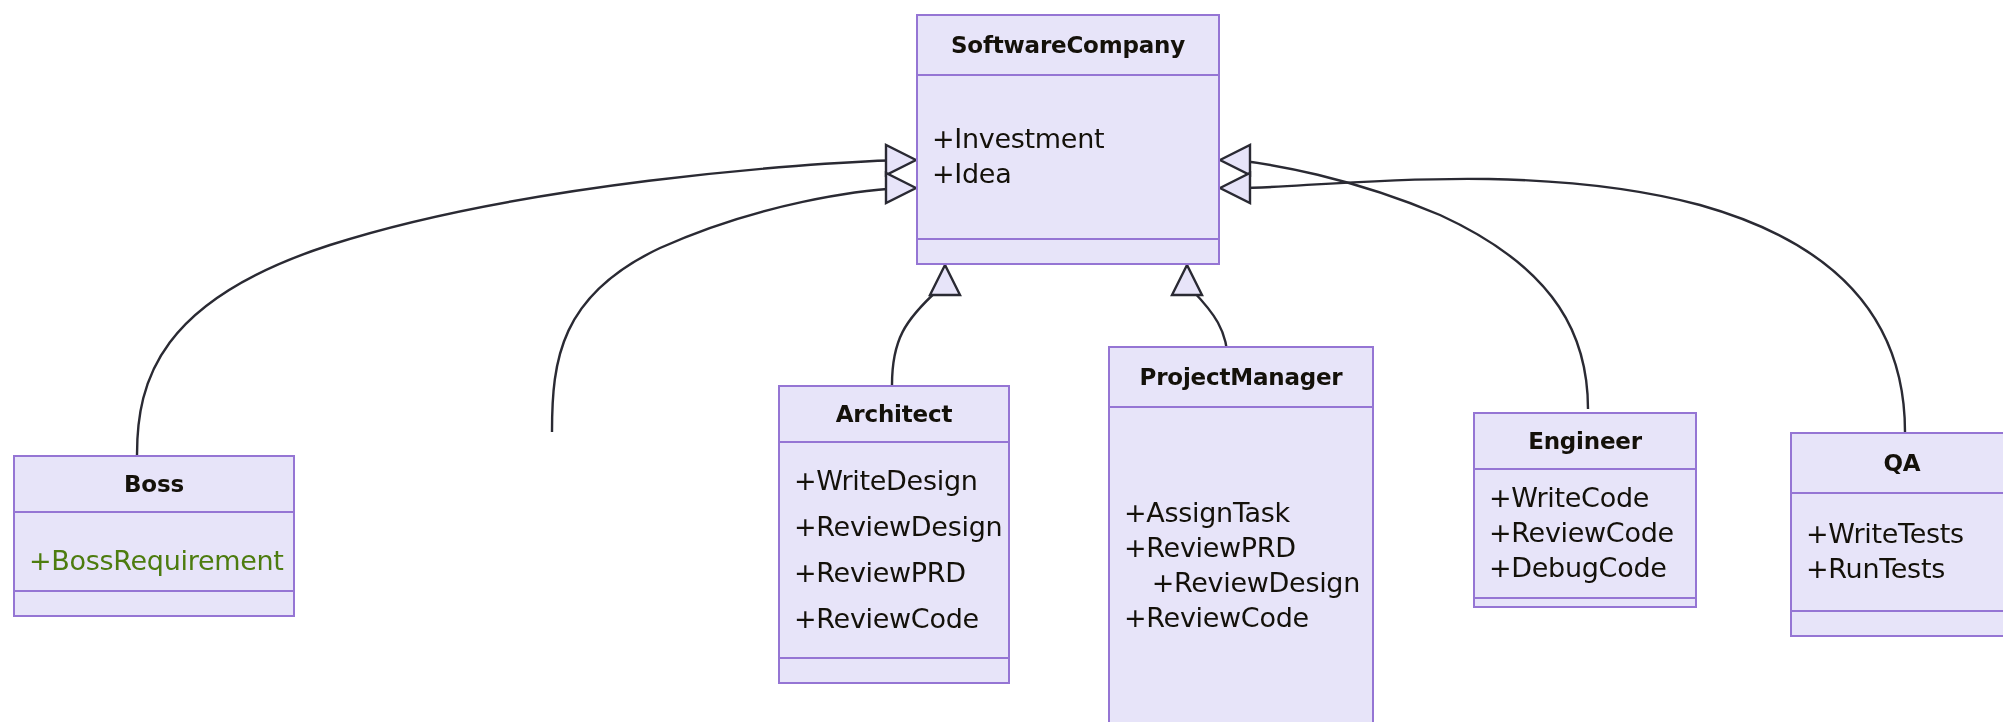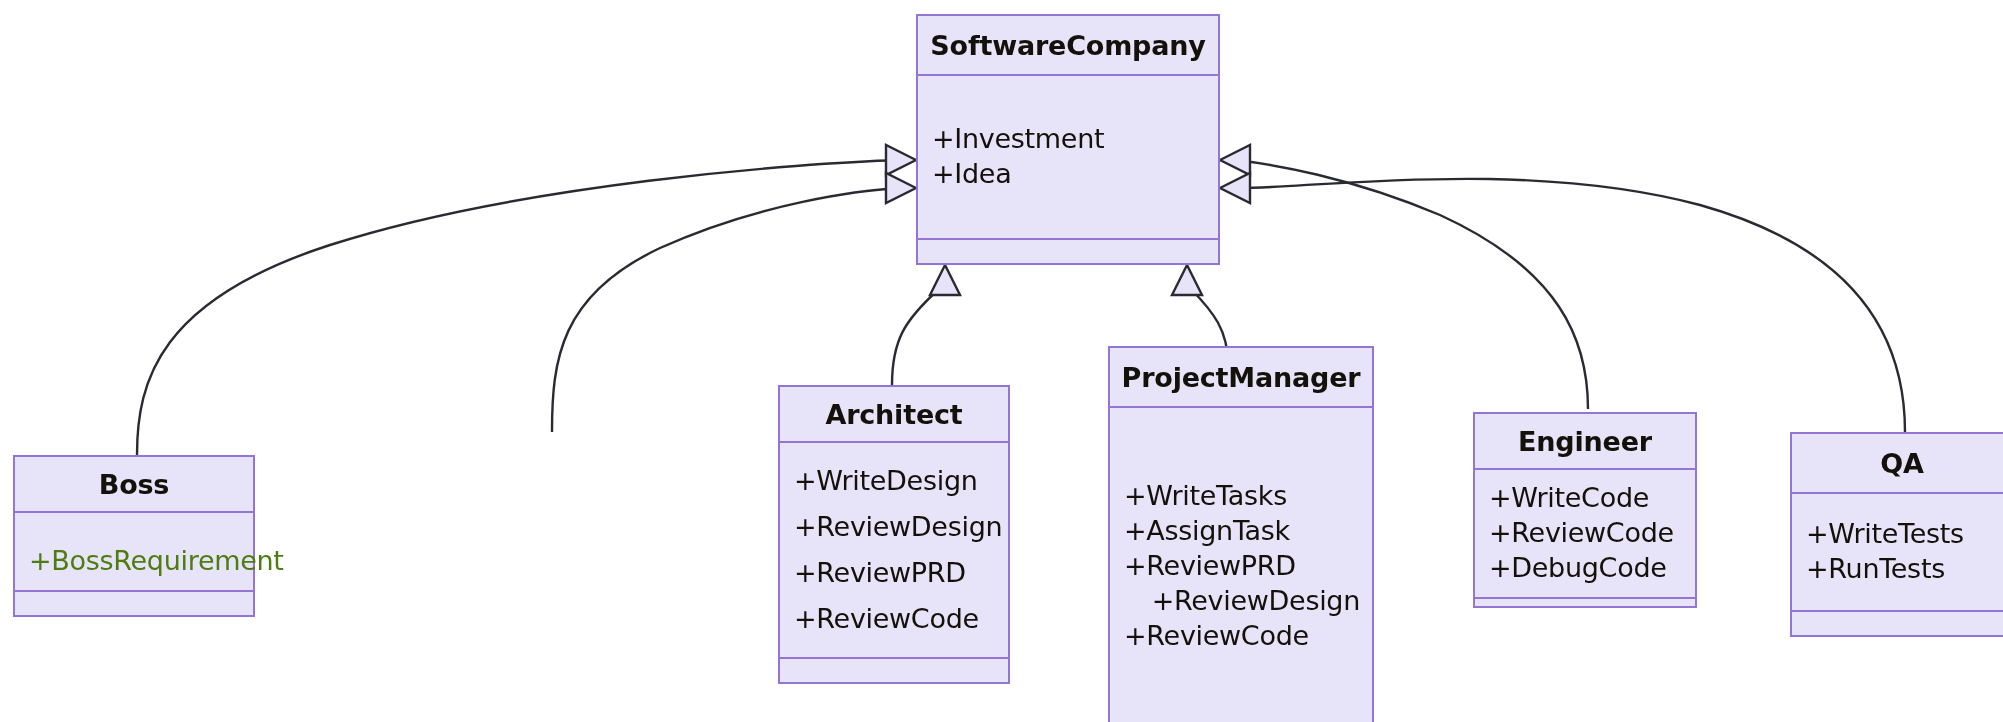--- a/index.html
+++ b/index.html
@@ -31,21 +31,21 @@
     background: #e7e4f9;
     border: 2px solid #9575d4;
     display: flex;
     flex-direction: column;
     z-index: 2;
   }
   .uml-name {
     box-sizing: border-box;
     text-align: center;
     font-weight: bold;
-    font-size: 27px;
+    font-size: 23px;
     color: #14110a;
     border-bottom: 2px solid #9575d4;
     display: flex;
     align-items: center;
     justify-content: center;
     letter-spacing: -0.2px;
   }
   .uml-members {
     box-sizing: border-box;
     border-bottom: 2px solid #9575d4;
@@ -87,41 +87,40 @@
       <polygon points="1220,188 1250,173 1250,203" fill="#e7e4f9" stroke="#2a2a33" stroke-width="2.4" stroke-linejoin="miter"></polygon>
     </svg>
 <div class="uml-class" style="left: 916px; top: 14px; width: 304px; height: 251px; background: rgb(231, 228, 249); border-color: rgb(149, 117, 212);">
       <div class="uml-name" style="height: 60px; flex: 0 0 60px; border-bottom-color: rgb(149, 117, 212); color: rgb(20, 17, 10);">SoftwareCompany</div>
       <div class="uml-members" style="border-bottom-color: rgb(149, 117, 212);">
         <div class="uml-member" style="color: rgb(20, 17, 10);">+Investment</div>
         <div class="uml-member" style="color: rgb(20, 17, 10);">+Idea</div>
       </div>
       <div class="uml-methods" style="height: 23px; flex: 0 0 23px;"></div>
     </div>
-    <div class="uml-class" style="left: 13px; top: 455px; width: 242px; height: 162px; background: rgb(231, 228, 249); border-color: rgb(149, 117, 212); gap: 20px;">
+    <div class="uml-class" style="left: 13px; top: 455px; width: 282px; height: 162px; background: rgb(231, 228, 249); border-color: rgb(149, 117, 212); gap: 20px;">
       <div class="uml-name" style="height: 56px; flex: 0 0 56px; border-bottom-color: rgb(149, 117, 212); color: rgb(20, 17, 10);">Boss</div>
       <div class="uml-members" style="border-bottom-color: rgb(149, 117, 212);">
         <div class="uml-member" style="color: #4d7c0f;">+BossRequirement</div>
       </div>
       <div class="uml-methods" style="height: 23px; flex: 0 0 23px;"></div>
     </div>
     <div class="uml-class" style="left: 778px; top: 385px; width: 232px; height: 299px; background: rgb(231, 228, 249); border-color: rgb(149, 117, 212);">
       <div class="uml-name" style="height: 56px; flex: 0 0 56px; border-bottom-color: rgb(149, 117, 212); color: rgb(20, 17, 10);">Architect</div>
       <div class="uml-members" style="border-bottom-color: rgb(149, 117, 212); gap: 11px;">
         <div class="uml-member" style="color: rgb(20, 17, 10);">+WriteDesign</div>
         <div class="uml-member" style="color: rgb(20, 17, 10);">+ReviewDesign</div>
         <div class="uml-member" style="color: rgb(20, 17, 10);">+ReviewPRD</div>
         <div class="uml-member" style="color: rgb(20, 17, 10);">+ReviewCode</div>
       </div>
       <div class="uml-methods" style="height: 23px; flex: 0 0 23px;"></div>
     </div>
     <div class="uml-class" style="left: 1108px; top: 346px; width: 266px; height: 405px; background: rgb(231, 228, 249); border-color: rgb(149, 117, 212);">
       <div class="uml-name" style="height: 60px; flex: 0 0 60px; border-bottom-color: rgb(149, 117, 212); color: rgb(20, 17, 10);">ProjectManager</div>
       <div class="uml-members" style="border-bottom-color: rgb(149, 117, 212);">
-        <div class="uml-member" style="color: rgb(20, 17, 10);">+WriteTasks</div>
         <div class="uml-member" style="color: rgb(20, 17, 10);">+AssignTask</div>
         <div class="uml-member" style="color: rgb(20, 17, 10);">+ReviewPRD</div>
         <div class="uml-member" style="color: rgb(20, 17, 10); text-align: right;">+ReviewDesign</div>
         <div class="uml-member" style="color: rgb(20, 17, 10);">+ReviewCode</div>
       </div>
       <div class="uml-methods" style="height: 23px; flex: 0 0 23px;"></div>
     </div>
     <div class="uml-class" style="left: 1473px; top: 412px; width: 224px; height: 196px; background: rgb(231, 228, 249); border-color: rgb(149, 117, 212);">
       <div class="uml-name" style="height: 56px; flex: 0 0 56px; border-bottom-color: rgb(149, 117, 212); color: rgb(20, 17, 10);">Engineer</div>
       <div class="uml-members" style="border-bottom-color: rgb(149, 117, 212);">

